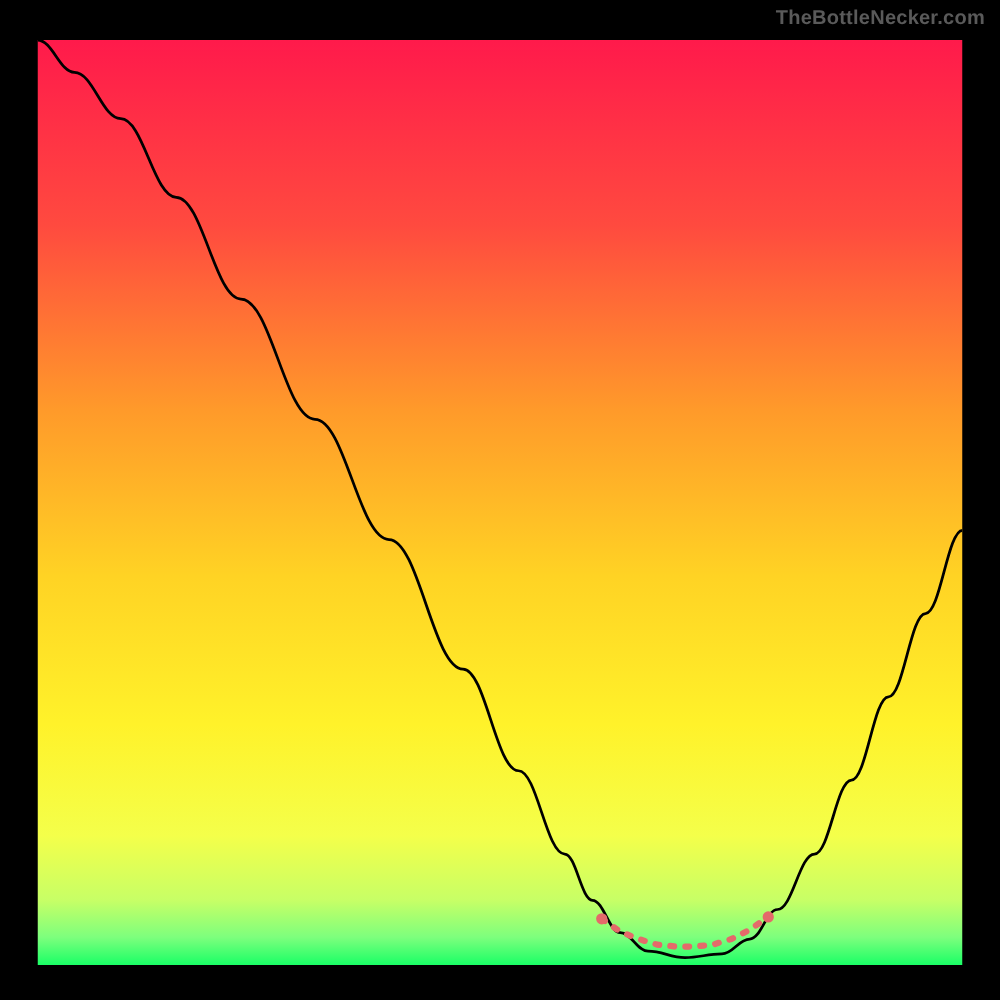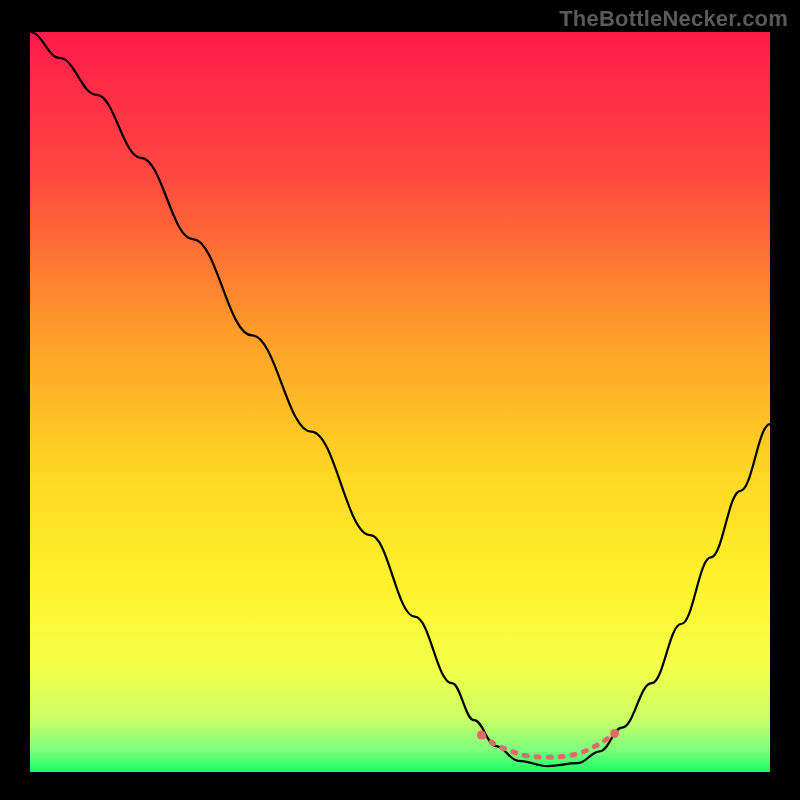--- a/index.html
+++ b/index.html
@@ -9,21 +9,21 @@
     background: #000;
     position: relative;
     font-family: Arial, sans-serif;
     overflow: hidden;
   }
   .watermark {
     position: absolute;
     top: 6px;
     right: 12px;
     color: #5a5a5a;
-    font-size: 22px;
+    font-size: 16px;
     font-weight: 600;
     z-index: 10;
     letter-spacing: 0.2px;
   }
   .plot {
     position: absolute;
     left: 30px;
     top: 32px;
     width: 740px;
     height: 740px;

